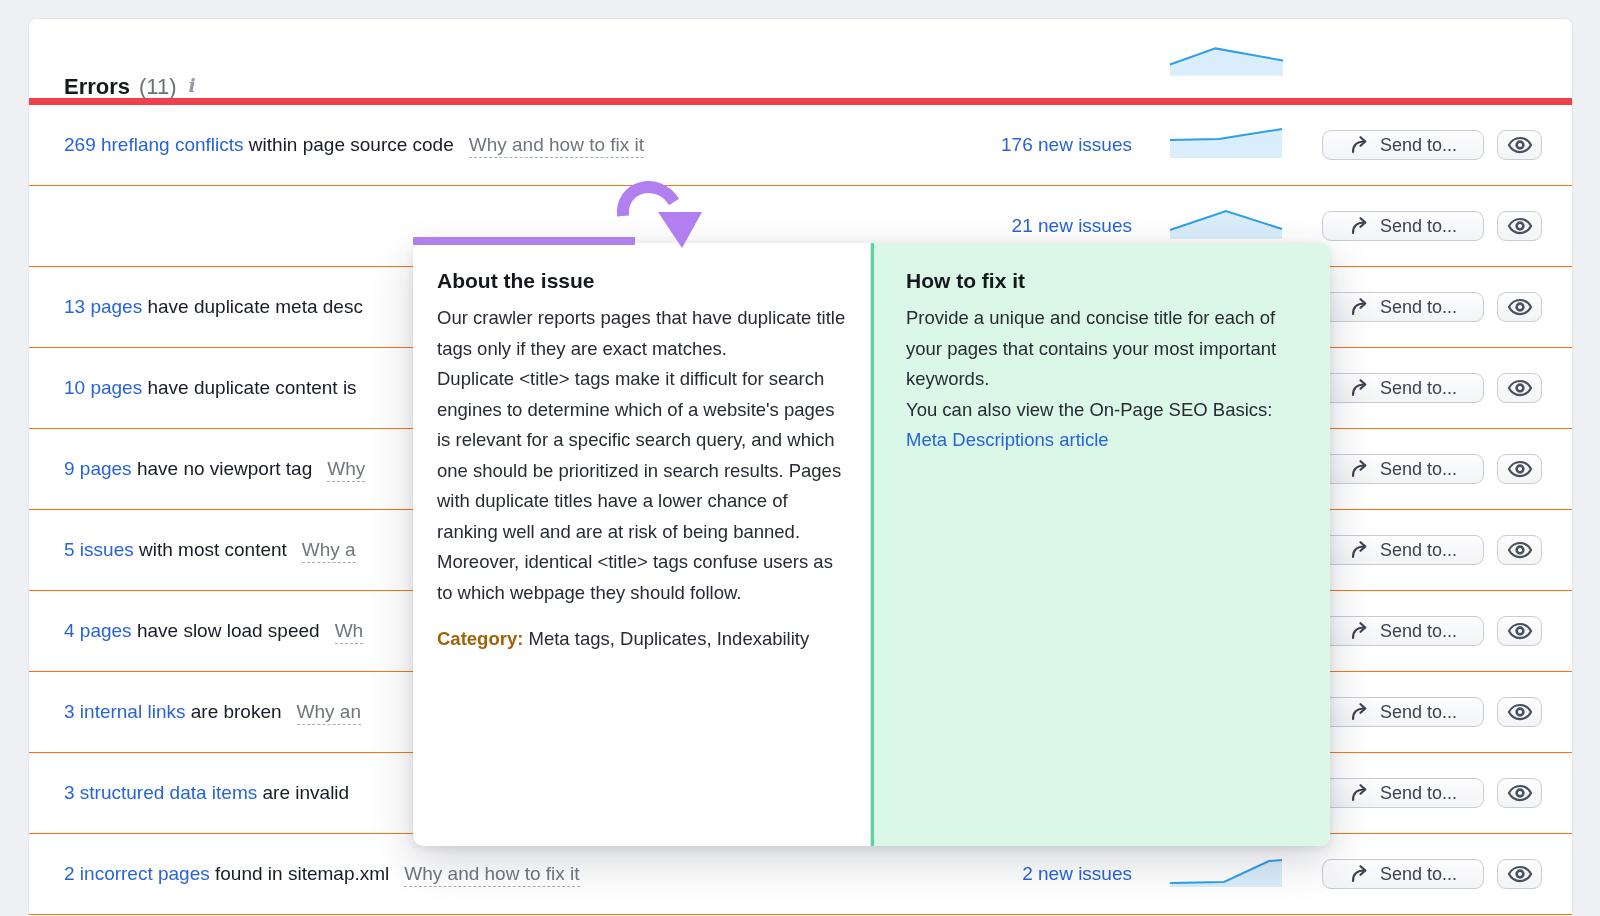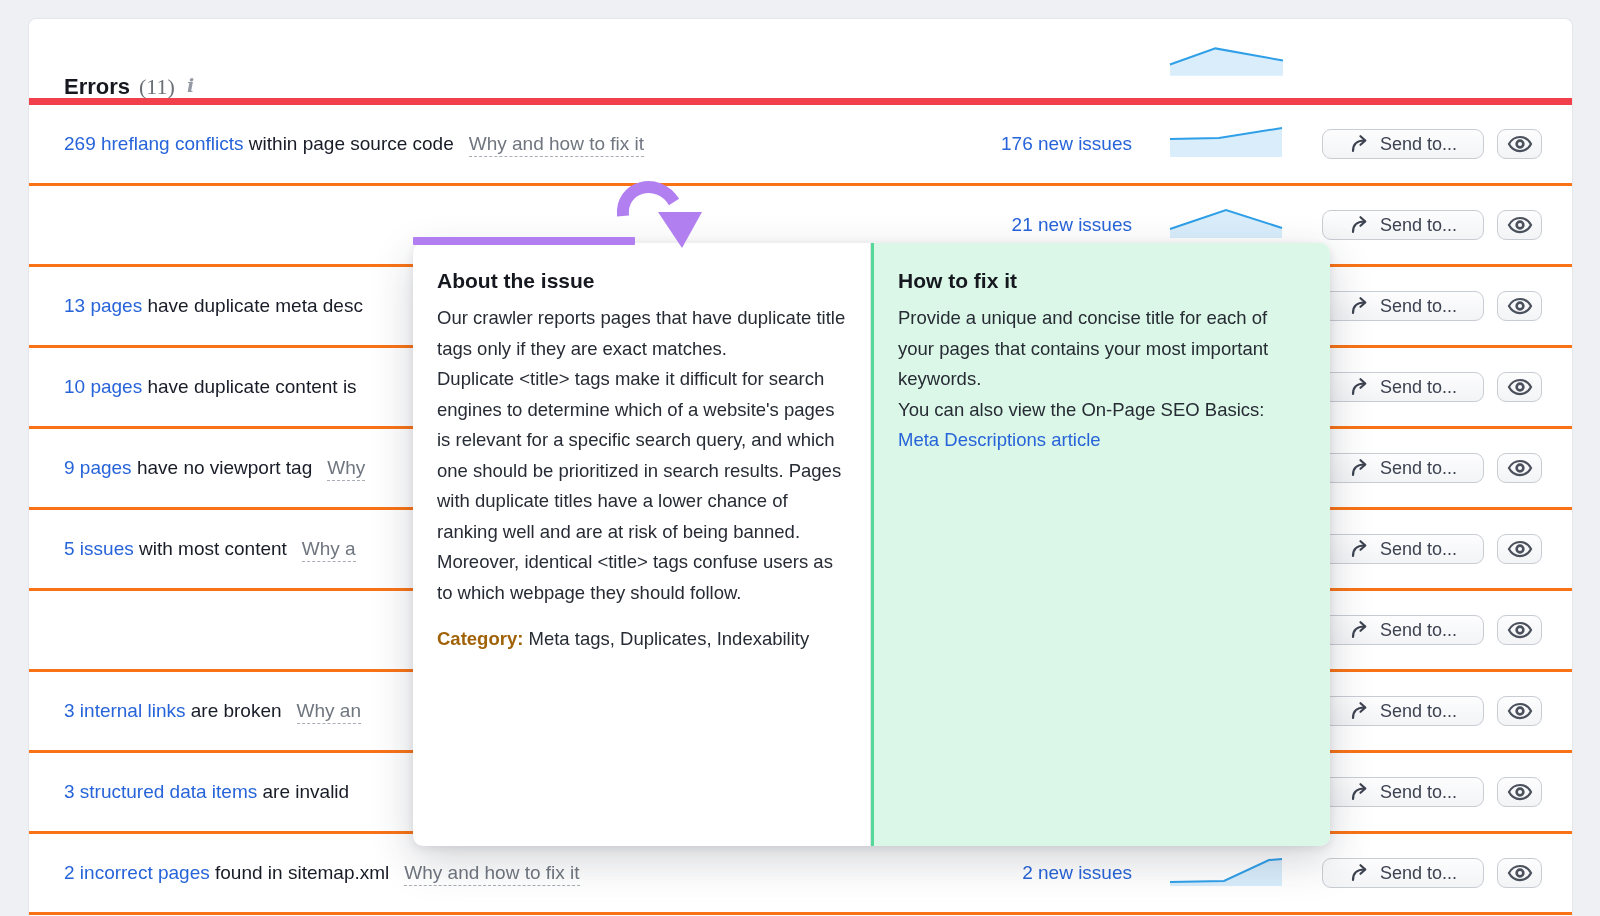--- a/index.html
+++ b/index.html
@@ -20,29 +20,29 @@
     position:absolute; left:28px; top:18px; width:1545px; height:898px;
     background:#fff; border:1px solid #e4e6ec; border-bottom:none;
     border-radius:8px 8px 0 0; overflow:hidden;
   }
   .card-header{position:relative; height:79px;}
   .header-title{
     position:absolute; left:35px; top:50%; transform:translateY(-50%);
     font-size:22px; display:flex; align-items:flex-start; gap:9px;margin-top:28px;
   }
   .header-title .t{font-weight:bold; color:#16181f;}
-  .header-title .c{color:#6b7077; font-weight:normal;font-family:Liberation Serif, serif;}
+  .header-title .c{color:#6b7077; font-weight:normal;}
   .info-i{
     color:#949aa4; font-family:"DejaVu Serif", serif; font-style:italic;
     font-size:19px; font-weight:bold; padding:0 3px; cursor:pointer;
   }
   .header-spark{position:absolute; left:1140px; top:24px;}
   .red-bar{height:7px; background:var(--red);}
   .row{
-    position:relative; height:81px; border-bottom:3px solid #f97316;
+    position:relative; height:81px; border-bottom:1px solid #f97316;
     background:#fff;
   }
   .row-text{
     position:absolute; left:35px; top:50%; transform:translateY(-50%);
     font-size:19px; white-space:nowrap; color:var(--text-dark);
   }
   a.lnk{color:var(--link); text-decoration:none; cursor:pointer;}
   .why{
     margin-left:15px; color:var(--text-gray);
     border-bottom:1px dashed #a9aeb6; padding-bottom:2px; cursor:pointer;
@@ -67,21 +67,21 @@
   .popup{
     position:absolute; left:413px; top:243px; width:917px; height:603px;
     background:#fff; border-radius:10px; z-index:5; display:flex;
     box-shadow:0 14px 44px rgba(35,40,60,.20), 0 2px 8px rgba(35,40,60,.10);
     overflow:hidden;
   }
   .pane-about{width:458px; padding:26px 24px; flex:none;}
   .pane-fix{
     flex:1; background:var(--green-bg);
     border-left:3px solid var(--green-border);
-    box-shadow:-1px 0 0 #e2e4e8; padding:26px 24px;
+    box-shadow:-1px 0 0 #e2e4e8; padding:26px 32px;
   }
   .pane-title{font-size:21px; font-weight:bold; color:#16181f; margin-bottom:10px;}
   .pane-body{font-size:18.5px; line-height:30.5px; color:#262b34;}
   .pane-body a{color:var(--link); text-decoration:none; cursor:pointer;}
   .category{margin-top:16px; font-size:18.5px; line-height:30.5px; color:#262b34;}
   .category b{font-weight:bold; color:#a16207;margin-top:20px;}
   
   .purple-underline{
     position:absolute; left:413px; top:237px; width:222px; height:8px;
     background:var(--purple); border-radius:1px; z-index:7;
@@ -204,20 +204,21 @@
           <span>Send to...</span>
         </button>
         <button class="btn btn-eye">
           <svg width="26" height="26" viewBox="0 0 24 24">
             <path d="M12 5.5 C 6.8 5.5 3.2 9.4 1.8 12 C 3.2 14.6 6.8 18.5 12 18.5 C 17.2 18.5 20.8 14.6 22.2 12 C 20.8 9.4 17.2 5.5 12 5.5 Z" fill="none" stroke="#4a505c" stroke-width="2"></path>
             <circle cx="12" cy="12" r="3.1" fill="none" stroke="#4a505c" stroke-width="2.4"></circle>
           </svg>
         </button>
       </div>
       <div class="row">
+        <div class="row-text"><a class="lnk">4 pages</a><span> have slow load speed</span><span class="why">Wh</span></div>
         <button class="btn btn-send">
           <svg width="21" height="21" viewBox="0 0 21 21">
             <path d="M4 17 C 4 9.5 8.5 6.5 15.5 6.5" fill="none" stroke="#3c4250" stroke-width="2.2" stroke-linecap="round"></path>
             <path d="M11.5 2.2 L16.3 6.5 L11.5 10.8" fill="none" stroke="#3c4250" stroke-width="2.2" stroke-linecap="round" stroke-linejoin="round"></path>
           </svg>
           <span>Send to...</span>
         </button>
         <button class="btn btn-eye">
           <svg width="26" height="26" viewBox="0 0 24 24">
             <path d="M12 5.5 C 6.8 5.5 3.2 9.4 1.8 12 C 3.2 14.6 6.8 18.5 12 18.5 C 17.2 18.5 20.8 14.6 22.2 12 C 20.8 9.4 17.2 5.5 12 5.5 Z" fill="none" stroke="#4a505c" stroke-width="2"></path>

